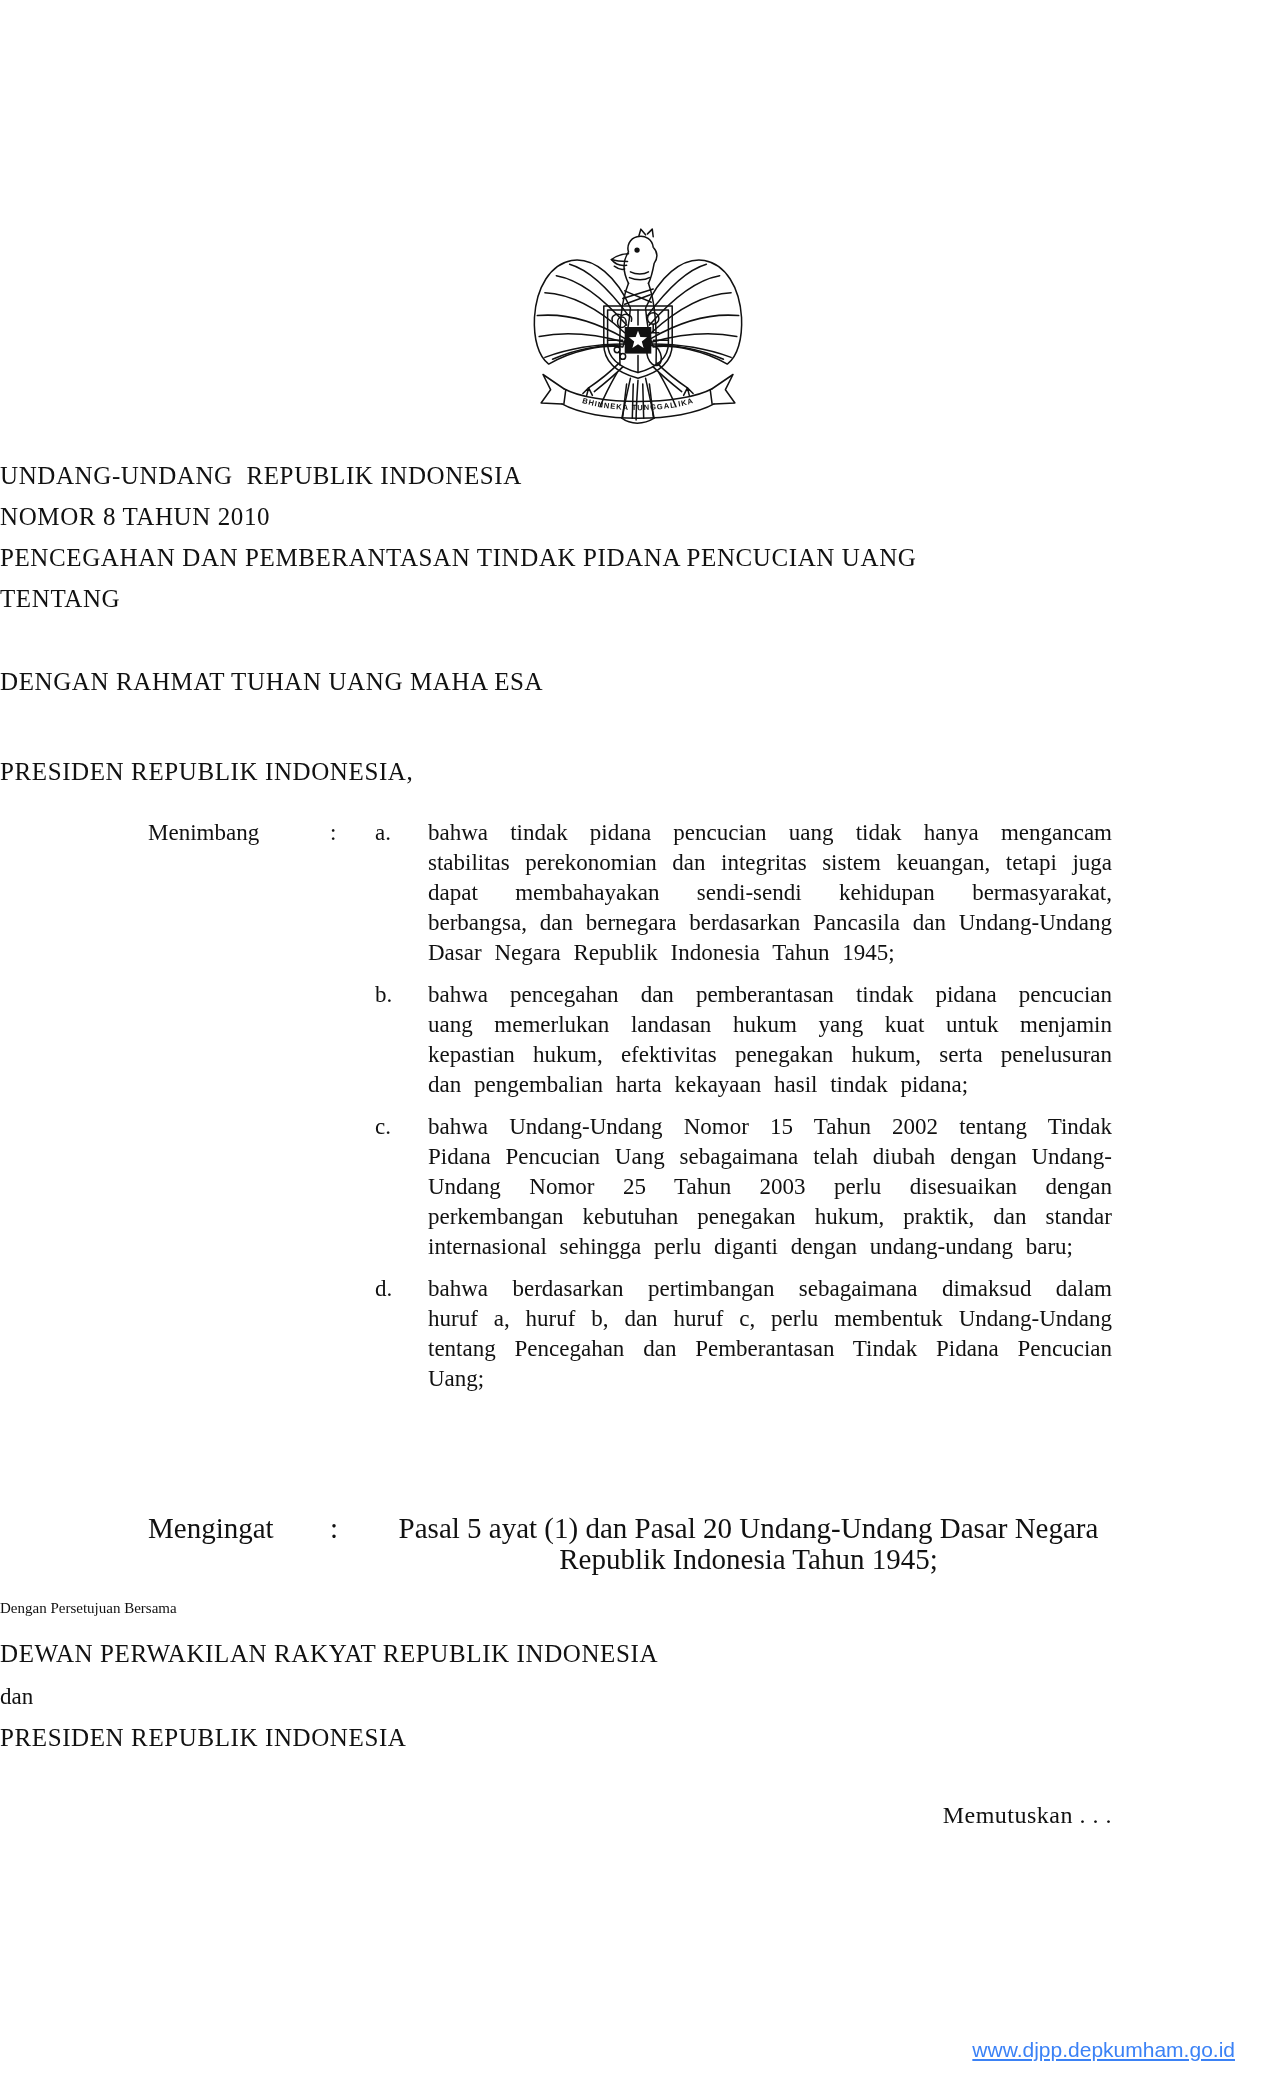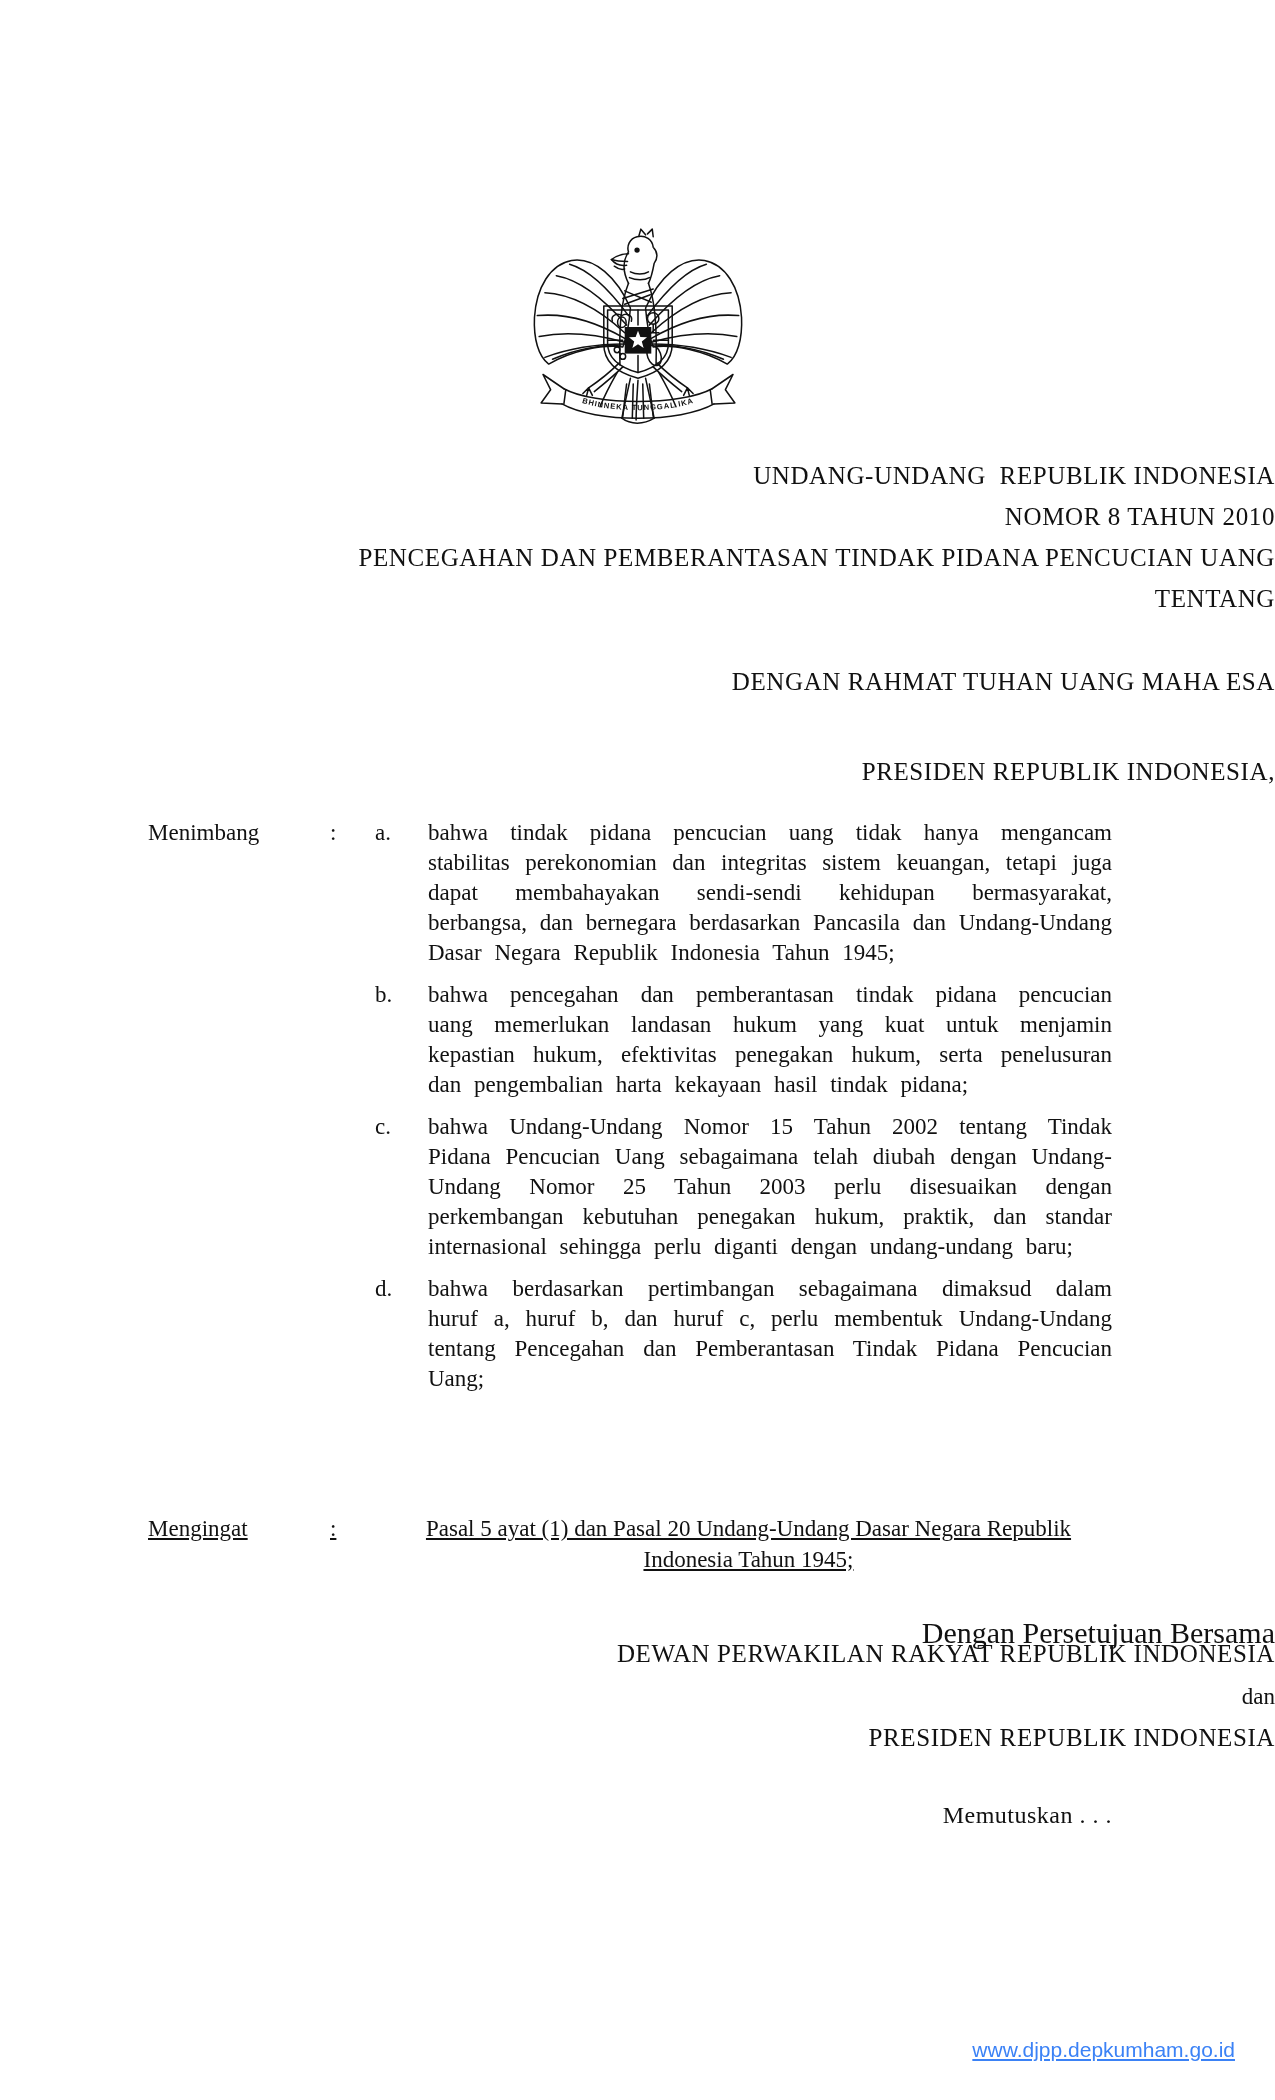--- a/index.html
+++ b/index.html
@@ -3,39 +3,39 @@
 <meta charset="utf-8">
 <style>
   html,body { margin:0; padding:0; background:#ffffff; }
   .page {
     position:relative; width:1275px; height:2100px; background:#ffffff;
     font-family:"Liberation Serif", serif; color:#111; overflow:hidden;
   }
   .emblem { position:absolute; left:524px; top:222px; width:228px; height:210px; }
   .emblem svg { width:100%; height:100%; }
 
-  .center { text-align:right; width:1275px; position:absolute; left:0; }
+  .center { text-align:left; width:1275px; position:absolute; left:0; }
   .title-block { top:455px; font-size:25px; letter-spacing:0.6px; line-height:41px; }
   .title-line { white-space:pre-wrap; }
   .grace    { top:668px; font-size:25px; letter-spacing:0.6px; }
   .president{ top:758px; font-size:25px; letter-spacing:0.6px; }
 
   .consider { position:absolute; left:148px; top:818px; width:964px; display:flex; font-size:23px; line-height:30px; }
   .c-label  { width:182px; flex:0 0 182px; }
   .c-colon  { width:45px;  flex:0 0 45px; }
   .c-items  { flex:1; }
   .c-item   { display:flex; margin-bottom:12px; }
   .c-item:last-child { margin-bottom:0; }
   .c-letter { width:53px; flex:0 0 53px; }
   .c-text   { margin:0; flex:1; text-align:justify; word-spacing:7px; }
 
-  .recall { position:absolute; left:148px; top:1513px; width:964px; display:flex; font-size:23px; line-height:31px;text-decoration:underline; }
+  .recall { position:absolute; left:148px; top:1513px; width:964px; display:flex; font-size:29px; line-height:31px; }
   .r-text { margin:0; flex:1; padding-left:10px;text-align:center; }
 
-  .agree-1 { top:1600px; font-size:30px;margin-top:16px; }
+  .agree-1 { top:1600px; font-size:15px; }
   .agree-2 { top:1640px; font-size:25px; letter-spacing:0.6px; }
   .agree-3 { top:1684px; font-size:23px; }
   .agree-4 { top:1724px; font-size:25px; letter-spacing:0.6px; }
 
   .memutuskan { position:absolute; top:1802px; right:163px; font-size:24px; letter-spacing:0.5px; }
 
   .watermark {
     position:absolute; top:2038px; right:40px;
     font-family:"Liberation Sans", sans-serif; font-size:21px;
     color:#3b82f6; text-decoration:underline;

